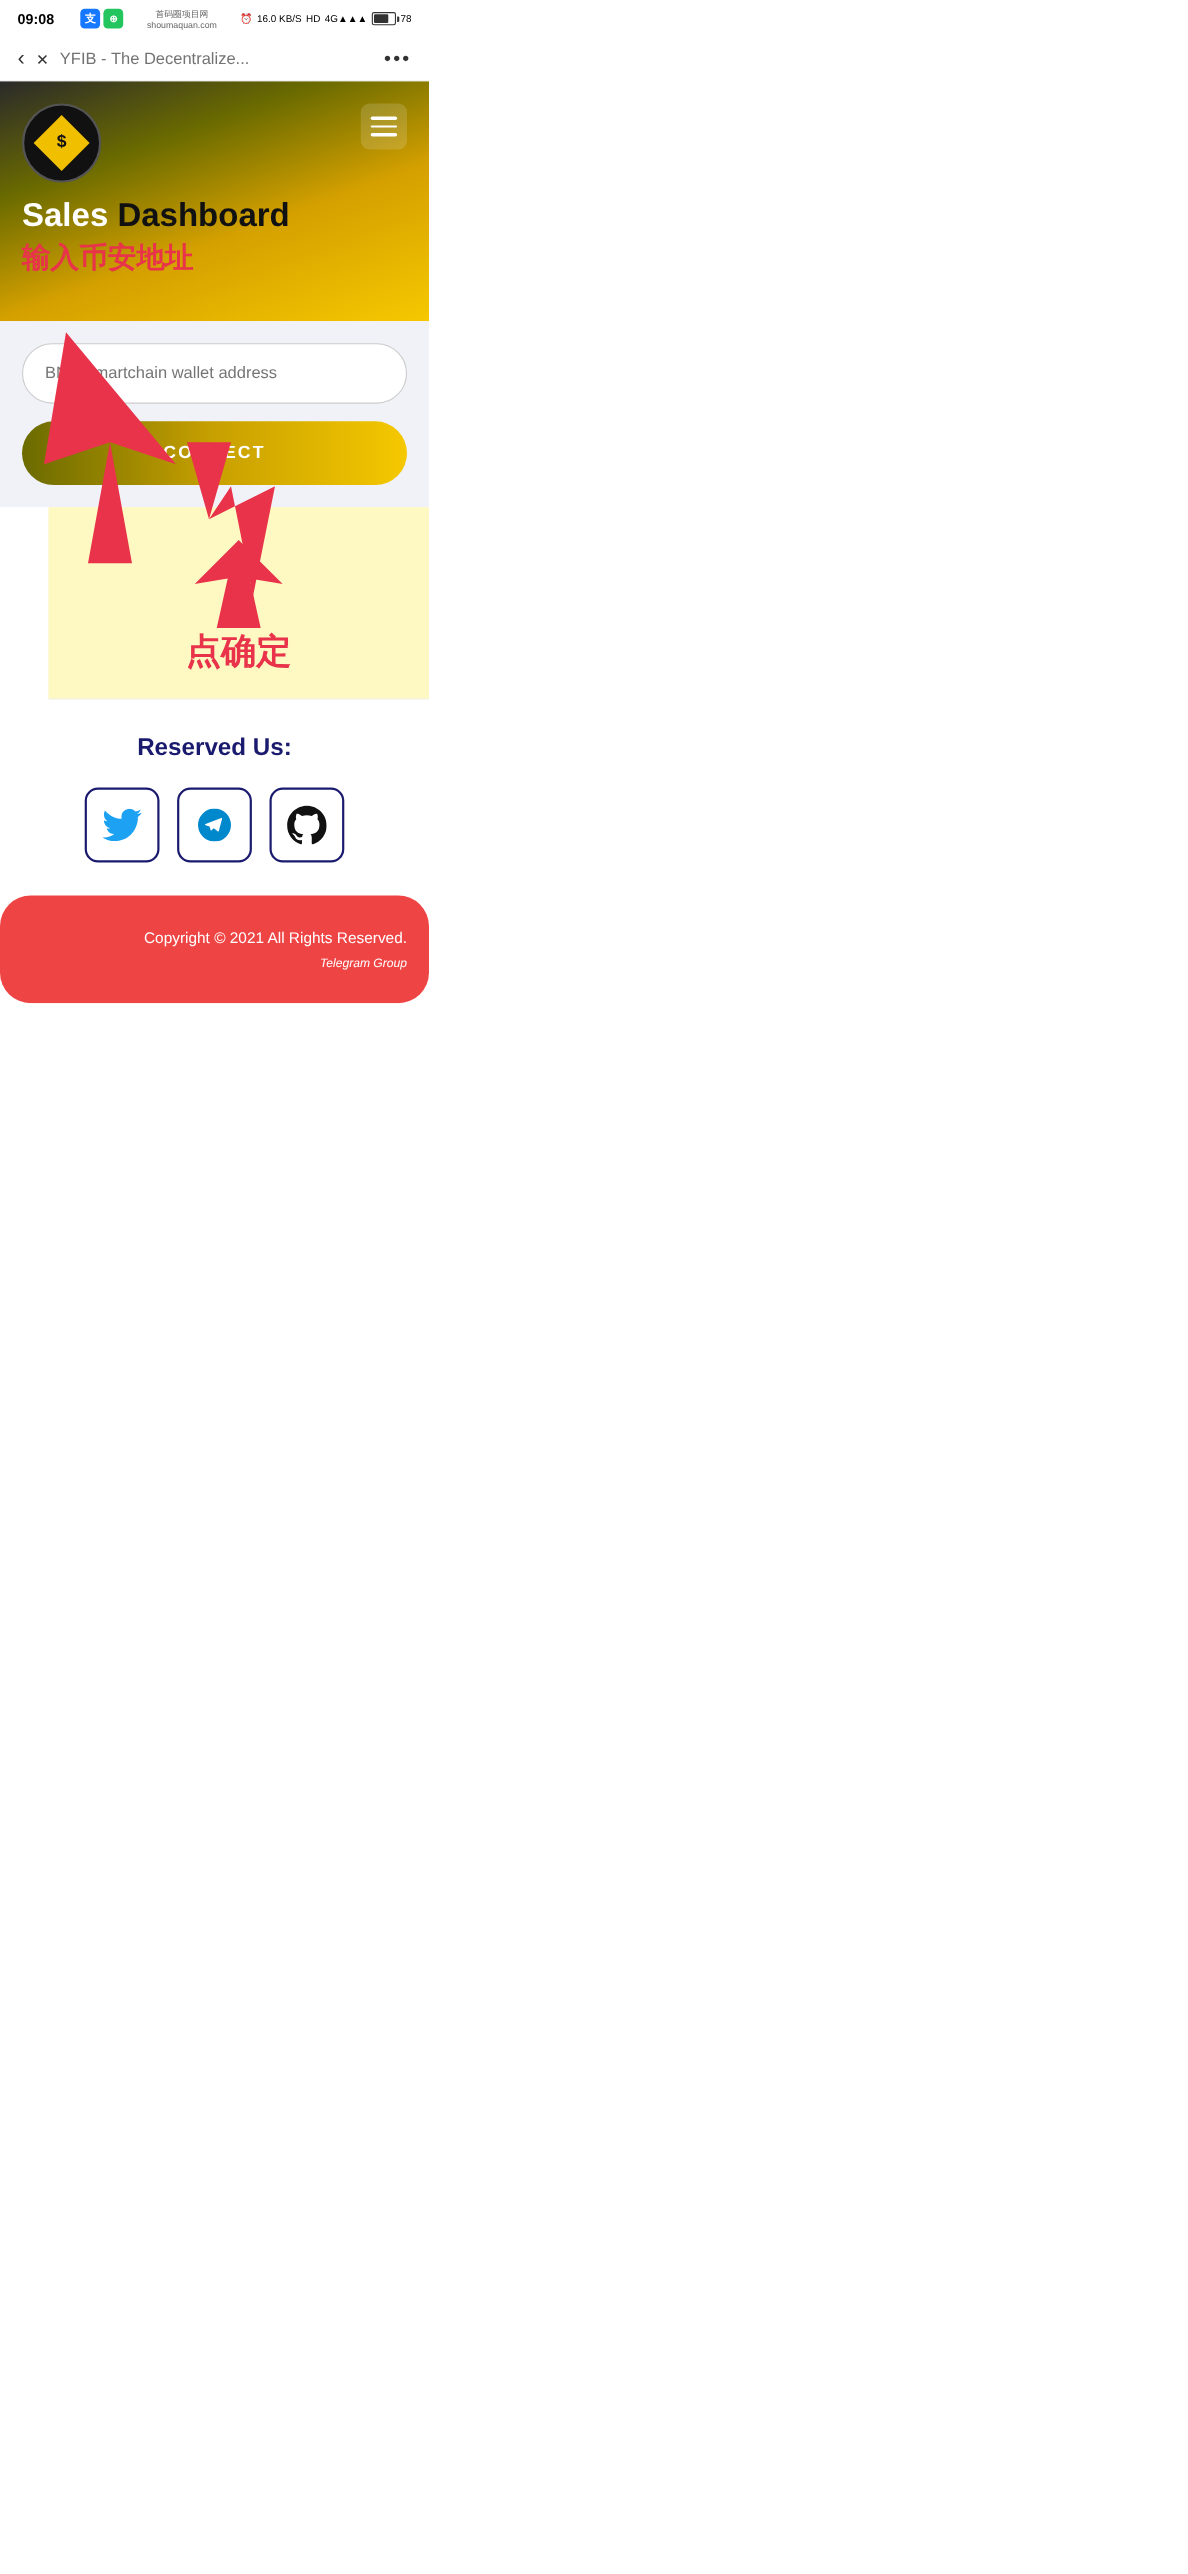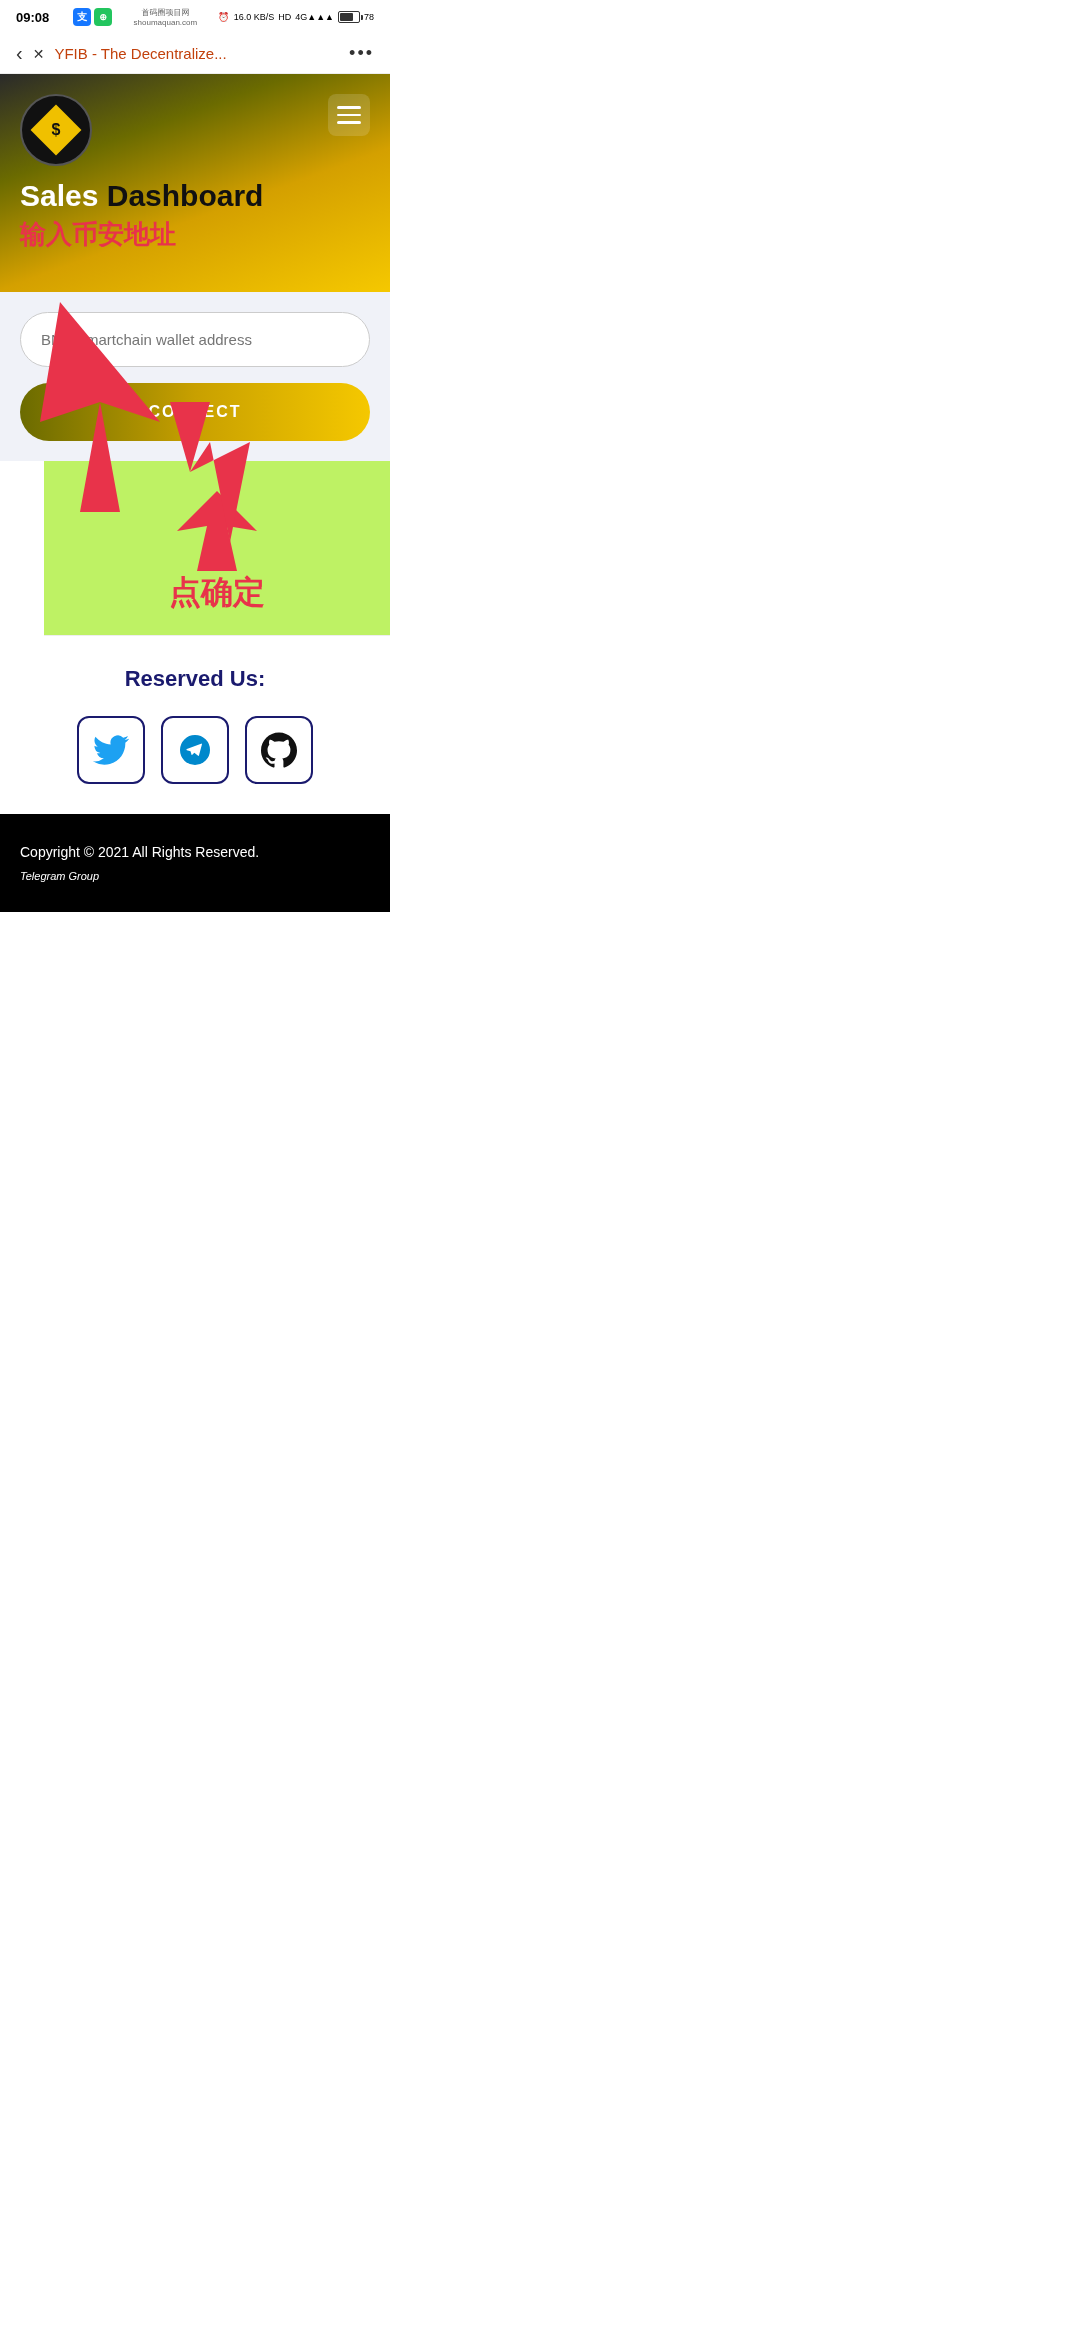--- a/index.html
+++ b/index.html
@@ -103,21 +103,21 @@
       cursor: pointer;
     }
     .browser-close {
       font-size: 14px;
       color: #333;
     }
     .browser-title {
       flex: 1;
       font-size: 15px;
       font-weight: 500;
-      color: #c2410c;
+      color: #737373;
     }
     .browser-menu {
       font-size: 18px;
       color: #333;
       letter-spacing: 2px;
     }
 
     
     .hero {
       background: linear-gradient(160deg, #2a2a2a 0%, #6b6b00 30%, #d4a000 60%, #f5c800 100%);
@@ -218,21 +218,21 @@
       border-radius: 30px;
       font-size: 16px;
       font-weight: 700;
       color: #fff;
       letter-spacing: 2px;
       cursor: pointer;
     }
 
     
     .annotation-section {
-      background: #bef264;
+      background: #fef9c3;
       padding: 30px 20px 20px;
       border-bottom: 1px solid #eee;
       margin-left: 44px;
     }
     .confirm-text {
       font-size: 32px;
       color: #e8334a;
       font-weight: 700;
       text-align: center;
     }
@@ -257,24 +257,25 @@
     .social-btn {
       width: 68px; height: 68px;
       border: 2px solid #1a1a6e;
       border-radius: 12px;
       display: flex; align-items: center; justify-content: center;
       cursor: pointer;
     }
 
     
     .footer {
-      background: #000000;
+      background: #ef4444;
       padding: 30px 20px;
-      text-align: left;
+      text-align: right;
       color: #fff;
+      border-radius: 28px;
     }
     .footer-copyright {
       font-size: 14px;
       margin-bottom: 10px;
     }
     .footer-telegram {
       font-size: 11px;
       font-weight: 500;
       font-style: italic;
     }

